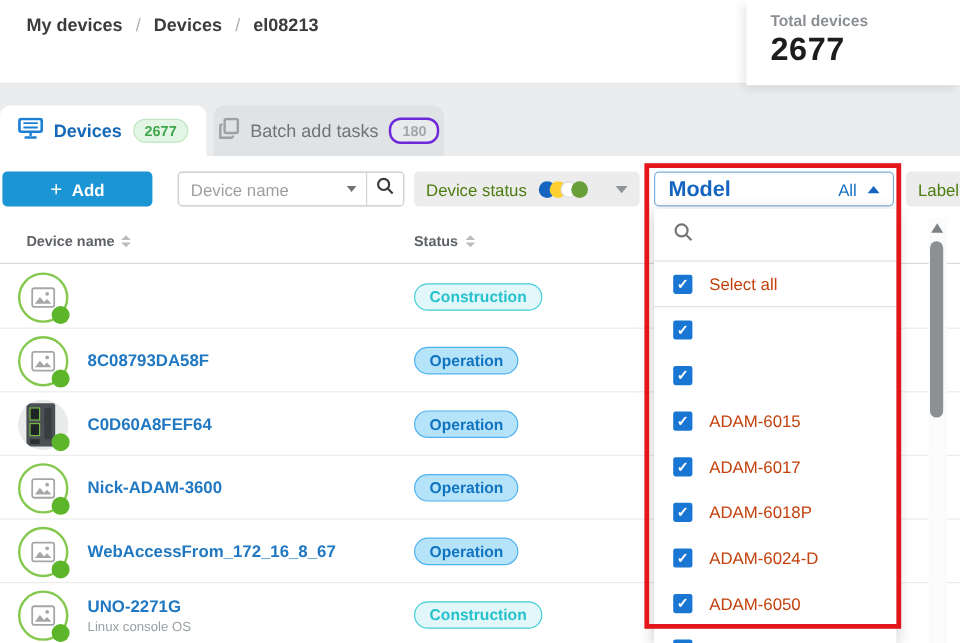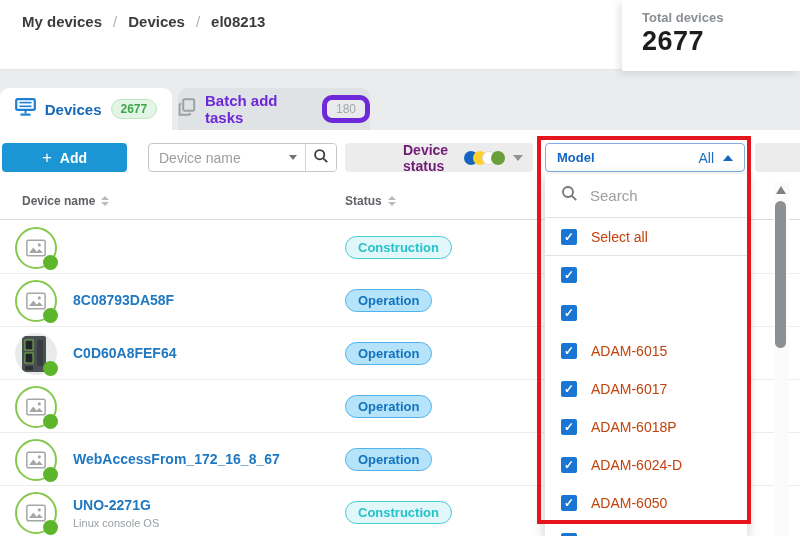--- a/index.html
+++ b/index.html
@@ -15,45 +15,45 @@
   .total-card { position:absolute; right:0; top:0; width:178px; height:71px; background:#fff; box-shadow:-3px 3px 8px rgba(0,0,0,0.10); padding:10px 0 0 20px; z-index:5; }
   .total-label { font-size:13px; font-weight:700; color:#8b8f93; }
   .total-value { font-size:27px; font-weight:700; color:#1d1d1d; margin-top:1px; letter-spacing:0.5px; }
 
   
   .tabband { position:absolute; left:0; top:70px; width:800px; height:60px; background:#eaecee; }
   .tab { position:absolute; top:18px; height:42px; border-radius:9px 9px 0 0; display:flex; align-items:center; justify-content:center; gap:9px; cursor:pointer; }
   .tab.active { left:0; width:172px; background:#ffffff; }
   .tab.inactive { left:178px; width:192px; background:#e0e3e5; }
   .tab-label-active { font-size:15px; font-weight:700; color:#1468b8; }
-  .tab-label-inactive { font-size:15px; font-weight:700; color:#6d28d9; }
+  .tab-label-inactive { font-size:15px; font-weight:400; color:#737373; }
   .badge-green { background:#e3f5e4; border:1px solid #bfe6c1; color:#3fa54b; font-size:12px; font-weight:700; padding:2px 9px; border-radius:10px; }
-  .badge-gray { background:#e8eaec; border:5px solid #6d28d9; color:#a3a7aa; font-size:12px; font-weight:400; padding:2px 9px; border-radius:10px; }
+  .badge-gray { background:#e8eaec; border:2px solid #6d28d9; color:#a3a7aa; font-size:12px; font-weight:700; padding:2px 9px; border-radius:10px; }
 
   
   .content { position:absolute; left:0; top:130px; width:800px; height:406px; background:#fff; }
   .add-btn { position:absolute; left:2px; top:13px; width:125px; height:29px; background:#1b95d4; color:#fff; border:none; border-radius:4px; font-family:inherit; font-size:14px; font-weight:700; display:flex; align-items:center; justify-content:center; gap:8px; cursor:pointer; }
   .add-plus { font-size:17px; font-weight:400; line-height:1; }
 
   .name-combo { position:absolute; left:148px; top:13px; width:189px; height:29px; border:1px solid #c6c6c6; border-radius:4px; background:#fff; display:flex; align-items:center; overflow:hidden; }
   .name-combo input { flex:1; border:none; outline:none; font-family:inherit; font-size:14px; color:#444; padding:0 4px 0 10px; min-width:0; }
   .name-combo input::placeholder { color:#9e9e9e; }
   .combo-caret { width:24px; height:100%; display:flex; align-items:center; justify-content:center; cursor:pointer; }
   .combo-search { width:31px; height:100%; border-left:1px solid #d5d5d5; display:flex; align-items:center; justify-content:center; cursor:pointer; background:#fff; }
 
   .filter-btn { position:absolute; top:13px; height:29px; background:#ececec; border-radius:4px; display:flex; align-items:center; padding:0 10px; gap:8px; cursor:pointer; }
   .filter-status { left:345px; width:188px; }
   .filter-label-btn { left:755px; width:70px; }
-  .filter-text { font-size:14px; font-weight:700; color:#701a75;margin-left:48px; }
+  .filter-text { font-size:14px; font-weight:400; color:#4d7c0f; }
   .status-dots { display:flex; align-items:center; margin-left:2px; }
   .status-dots span { width:14px; height:14px; border-radius:50%; display:block; }
   .status-dots span + span { margin-left:-5px; }
 
   .model-btn { position:absolute; left:545px; top:13px; width:200px; height:29px; background:#fff; border:1px solid #7fafdc; border-radius:4px; display:flex; align-items:center; justify-content:space-between; padding:0 11px; cursor:pointer; z-index:30; }
-  .model-btn .mlabel { font-size:13px; font-weight:700; color:#1565c0; }
+  .model-btn .mlabel { font-size:18px; font-weight:700; color:#1565c0; }
   .model-btn .mright { display:flex; align-items:center; gap:9px; }
   .model-btn .mvalue { font-size:14px; color:#1a6fc4; }
 
   .caret-down { width:0; height:0; border-left:5px solid transparent; border-right:5px solid transparent; border-top:6px solid #8f9396; }
   .caret-down.small { border-left-width:4px; border-right-width:4px; border-top-width:5px; border-top-color:#6f7376; }
   .caret-up-blue { width:0; height:0; border-left:5px solid transparent; border-right:5px solid transparent; border-bottom:6px solid #1565c0; }
 
   
   .thead { position:absolute; left:0; top:55px; width:800px; height:35px; border-bottom:1px solid #dadada; }
   .th { position:absolute; top:9px; display:flex; align-items:center; gap:6px; font-size:12px; font-weight:700; color:#5f6368; cursor:pointer; }
@@ -240,20 +240,21 @@
         </div>
         <div class="trow">
           <div class="avatar">
             <svg width="22" height="22" viewBox="0 0 24 24">
               <rect x="2" y="3.5" width="20" height="17" rx="2" fill="none" stroke="#a6a6a6" stroke-width="1.6"></rect>
               <circle cx="15.6" cy="8.6" r="1.7" fill="#a6a6a6"></circle>
               <path d="M4.5 17.5 L9 11.5 L12.8 16 L15.5 13.2 L19.5 17.5 Z" fill="#a6a6a6"></path>
             </svg>
           </div>
           <div class="green-dot" style="background: rgb(93, 181, 41);"></div>
+          <a class="dev-name">Nick-ADAM-3600</a>
           <span class="pill" style="background: rgb(181, 227, 250); border-color: rgb(80, 178, 238); color: rgb(18, 115, 191);">Operation</span>
         </div>
         <div class="trow">
           <div class="avatar">
             <svg width="22" height="22" viewBox="0 0 24 24">
               <rect x="2" y="3.5" width="20" height="17" rx="2" fill="none" stroke="#a6a6a6" stroke-width="1.6"></rect>
               <circle cx="15.6" cy="8.6" r="1.7" fill="#a6a6a6"></circle>
               <path d="M4.5 17.5 L9 11.5 L12.8 16 L15.5 13.2 L19.5 17.5 Z" fill="#a6a6a6"></path>
             </svg>
           </div>
@@ -278,21 +279,20 @@
   </div>
 
   <div class="menu">
     <div class="menu-search">
       <span>
         <svg width="17" height="17" viewBox="0 0 17 17">
             <circle cx="7" cy="7" r="5" fill="none" stroke="#6f7376" stroke-width="1.8"></circle>
             <line x1="10.9" y1="10.9" x2="15.2" y2="15.2" stroke="#6f7376" stroke-width="1.8"></line>
           </svg>
       </span>
-      <input type="text" placeholder="Search" style="">
     </div>
     <div id="menu-options">
         <div class="opt divided">
           <span class="cbx">✓</span>
           <span class="olabel">Select all</span>
         </div>
         <div class="opt">
           <span class="cbx">✓</span>
         </div>
         <div class="opt">

